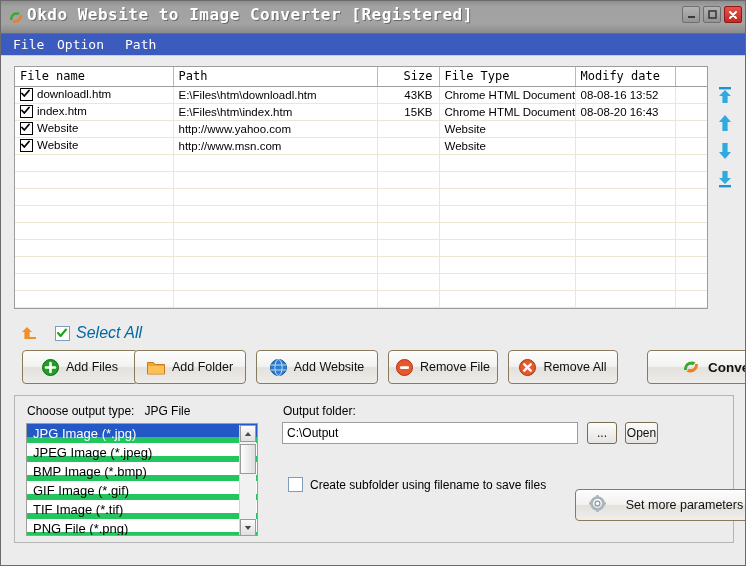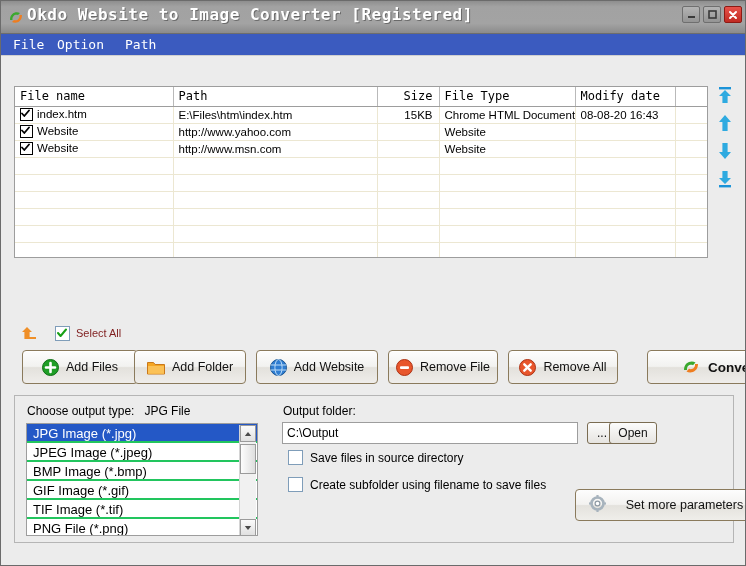--- a/index.html
+++ b/index.html
@@ -83,26 +83,25 @@
     font-size: 13px;
     color: #ffffff;
     padding: 1px 4px;
     white-space: nowrap;
   }
 
   
   .listwrap {
     position: absolute;
     left: 13px; top: 65px;
-    width: 694px; height: 172px;
+    width: 694px; height: 243px;
     background: #ffffff;
     border: 1px solid #9d9d9d;
     box-sizing: border-box;
     overflow: hidden;
-    margin-top: 20px;
   }
   table.filelist {
     width: 100%;
     border-collapse: collapse;
     table-layout: fixed;
     font-size: 12px;
   }
   table.filelist thead th {
     height: 19px;
     background: #ffffff;
@@ -168,21 +167,21 @@
   .uplevel-icon { width: 20px; height: 16px; margin-right: 16px; }
   .greencheck-box {
     width: 13px; height: 13px;
     border: 1px solid #7f9db9;
     background: #fff;
     position: relative;
     margin-right: 6px;
   }
   .greencheck-box svg { position: absolute; left: 1px; top: 1px; }
   .selrow-label {
-    font-size: 11px; color: #7f1d1d;
+    font-size: 16px; color: #0369a1; font-style: italic;
   }
 
   
   .toolbar {
     position: absolute;
     left: 21px; top: 349px;
     width: 704px; height: 36px;
   }
   .tbtn {
     position: absolute;
@@ -228,21 +227,21 @@
     border: 1px solid #9d9d9d;
     box-sizing: border-box;
     overflow: hidden;
   }
   .typelist .opt {
     height: 19px;
     line-height: 19px;
     padding-left: 6px;
     font-size: 13px;
     color: #000;
-    border-bottom: 2px solid #22c55e;
+    border-bottom: 6px solid #22c55e;
     box-sizing: border-box;
     white-space: nowrap;
   }
   .typelist .opt.sel {
     background: #2458c6;
     color: #fff;
   }
   .vscroll {
     position: absolute;
     right: 1px; top: 1px;
@@ -385,20 +384,30 @@
         <tr id="fl-head">
             <th>File name</th>
             <th>Path</th>
             <th class="num">Size</th>
             <th>File Type</th>
             <th>Modify date</th>
             <th></th>
           </tr>
       </thead>
       <tbody id="fl-body">
+          <tr>
+            <td><span class="rowcheck"><svg width="9" height="9" viewBox="0 0 9 9">
+                  <path d="M1 4.5 L3.3 7 L8 1.5" stroke="#000" stroke-width="1.8" fill="none" stroke-linecap="round" stroke-linejoin="round"></path>
+                </svg></span><span class="fname">downloadl.htm</span></td>
+            <td>E:\Files\htm\downloadl.htm</td>
+            <td class="num">43KB</td>
+            <td>Chrome HTML Document</td>
+            <td>08-08-16 13:52</td>
+            <td></td>
+          </tr>
           <tr>
             <td><span class="rowcheck"><svg width="9" height="9" viewBox="0 0 9 9">
                   <path d="M1 4.5 L3.3 7 L8 1.5" stroke="#000" stroke-width="1.8" fill="none" stroke-linecap="round" stroke-linejoin="round"></path>
                 </svg></span><span class="fname">index.htm</span></td>
             <td>E:\Files\htm\index.htm</td>
             <td class="num">15KB</td>
             <td>Chrome HTML Document</td>
             <td>08-08-20 16:43</td>
             <td></td>
           </tr>
@@ -624,26 +633,22 @@
           <svg width="8" height="6" viewBox="0 0 8 6">
               <path d="M4 5 L0.8 1 L7.2 1 Z" fill="#4a4a4a"></path>
             </svg>
         </div>
       </div>
     </div>
 
     <div class="outlbl">Output folder:</div>
     <div class="outinput" title="C:\Output">C:\Output</div>
     <div class="smallbtn" style="left:572px; width:30px;">...</div>
-    <div class="smallbtn" style="left:594px; width:48px;text-align:right;">Open</div>
-
-    <div class="chkrow" style="top:54px">
-      <span class="chkbox"></span>
-      <span>Save files in source directory</span>
-    </div>
+    <div class="smallbtn" style="left:610px; width:33px;text-align:right;">Open</div>
+
     <div class="chkrow" style="top:81px">
       <span class="chkbox"></span>
       <span>Create subfolder using filename to save files</span>
     </div>
 
     <div class="setparams">
       <span>
         <svg width="17" height="17" viewBox="0 0 17 17">
           <circle cx="8.5" cy="8.5" r="6" fill="none" stroke="#a7b3bd" stroke-width="2.6"></circle>
           <circle cx="8.5" cy="8.5" r="2.4" fill="#fff" stroke="#8e9aa4" stroke-width="1.2"></circle>

